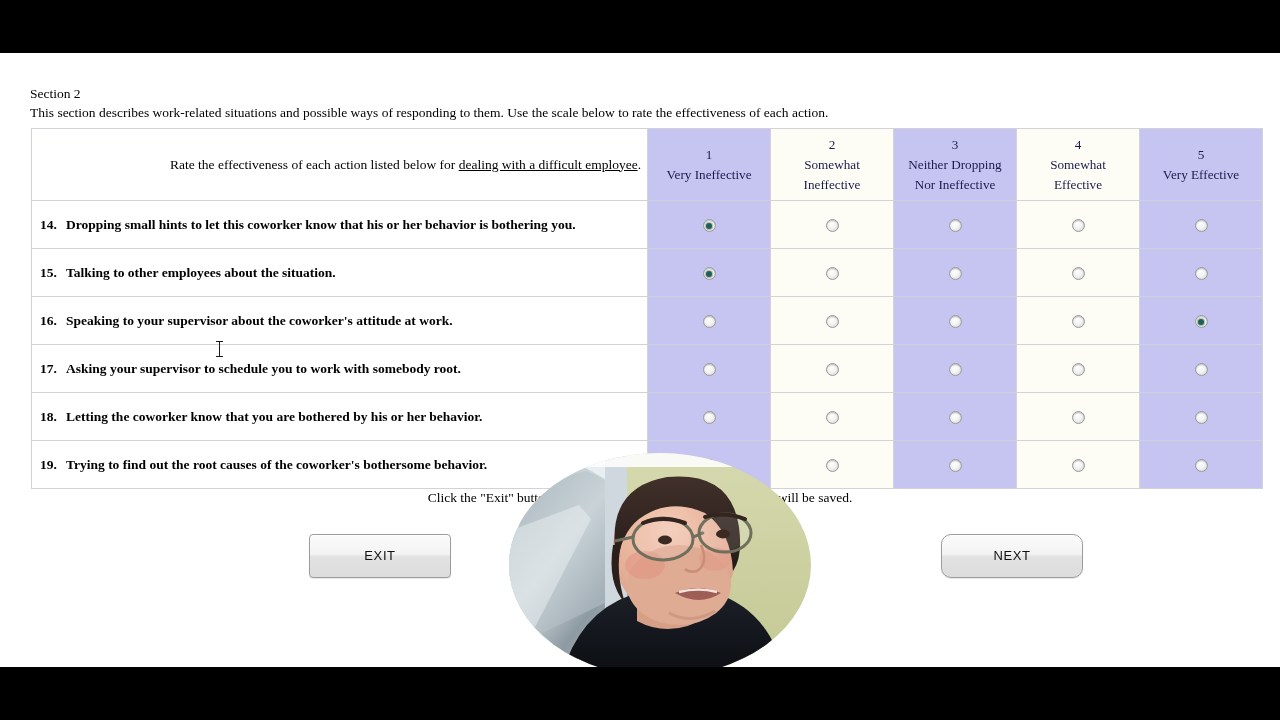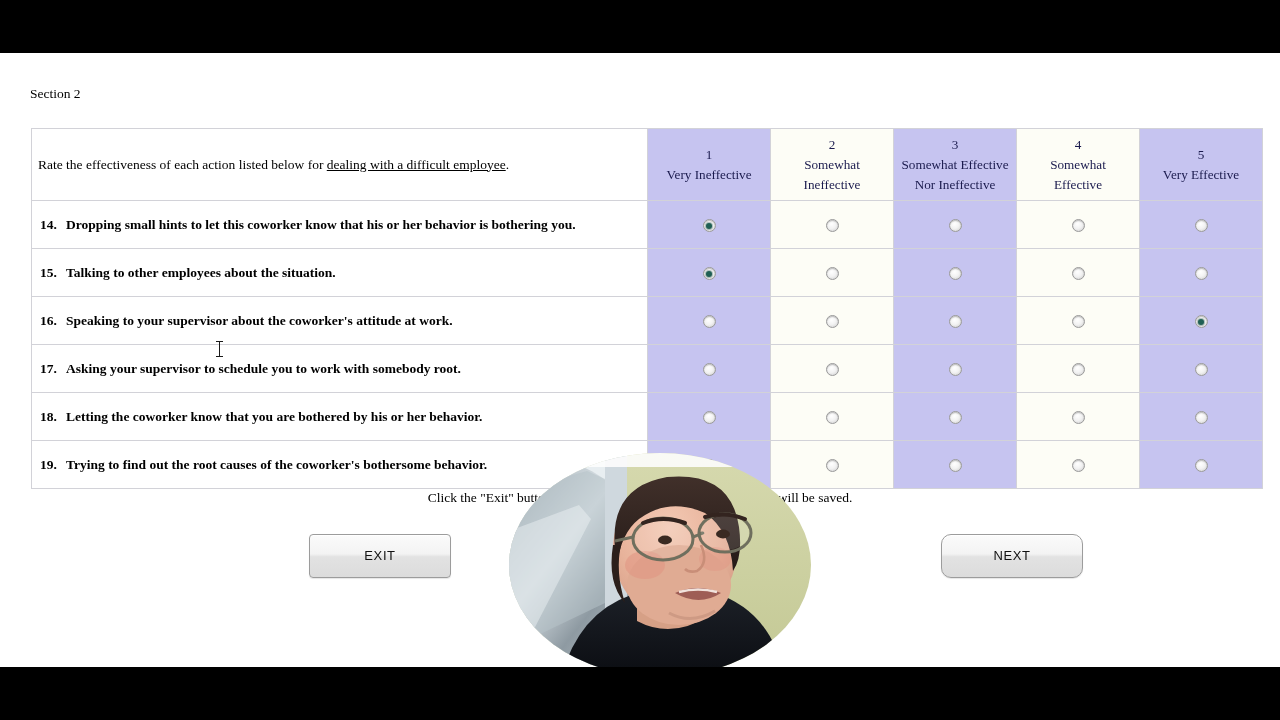--- a/index.html
+++ b/index.html
@@ -70,21 +70,21 @@
 
   col.c-question { width: 616px; }
   col.c-scale    { width: 123px; }
 
   
   .hdr-prompt {
     height: 72px;
     padding: 0 6px 0 6px !important;
     font-size: 13.5px;
     color: #000;
-    text-align: left;
+    text-align: right;
     font-weight: normal;
     vertical-align: middle;
   }
   .hdr-prompt u { text-decoration: underline; }
 
   .hdr-scale {
     height: 72px;
     text-align: center;
     font-weight: normal;
     font-size: 13.2px;
@@ -214,20 +214,21 @@
 </style>
 </head>
 <body>
 
 <div id="screen">
 
   <div id="page">
 
     <div id="intro">
       <div class="intro-line">Section 2</div>
+      <div class="intro-line">This section describes work-related situations and possible ways of responding to them.  Use the scale below to rate the effectiveness of each action.</div>
     </div>
 
     <table id="survey-table">
       <colgroup>
         <col class="c-question">
         <col class="c-scale">
           <col class="c-scale">
           <col class="c-scale">
           <col class="c-scale">
           <col class="c-scale">
@@ -246,21 +247,21 @@
           <th class="hdr-scale shade-off">
             <span class="num">2</span>
             <span class="lab">
                 <span class="lab">Somewhat</span>
                 <span class="lab">Ineffective</span>
               </span>
           </th>
           <th class="hdr-scale shade-on">
             <span class="num">3</span>
             <span class="lab">
-                <span class="lab">Somewhat Effective</span>
+                <span class="lab">Neither Dropping</span>
                 <span class="lab">Nor Ineffective</span>
               </span>
           </th>
           <th class="hdr-scale shade-off">
             <span class="num">4</span>
             <span class="lab">
                 <span class="lab">Somewhat</span>
                 <span class="lab">Effective</span>
               </span>
           </th>

